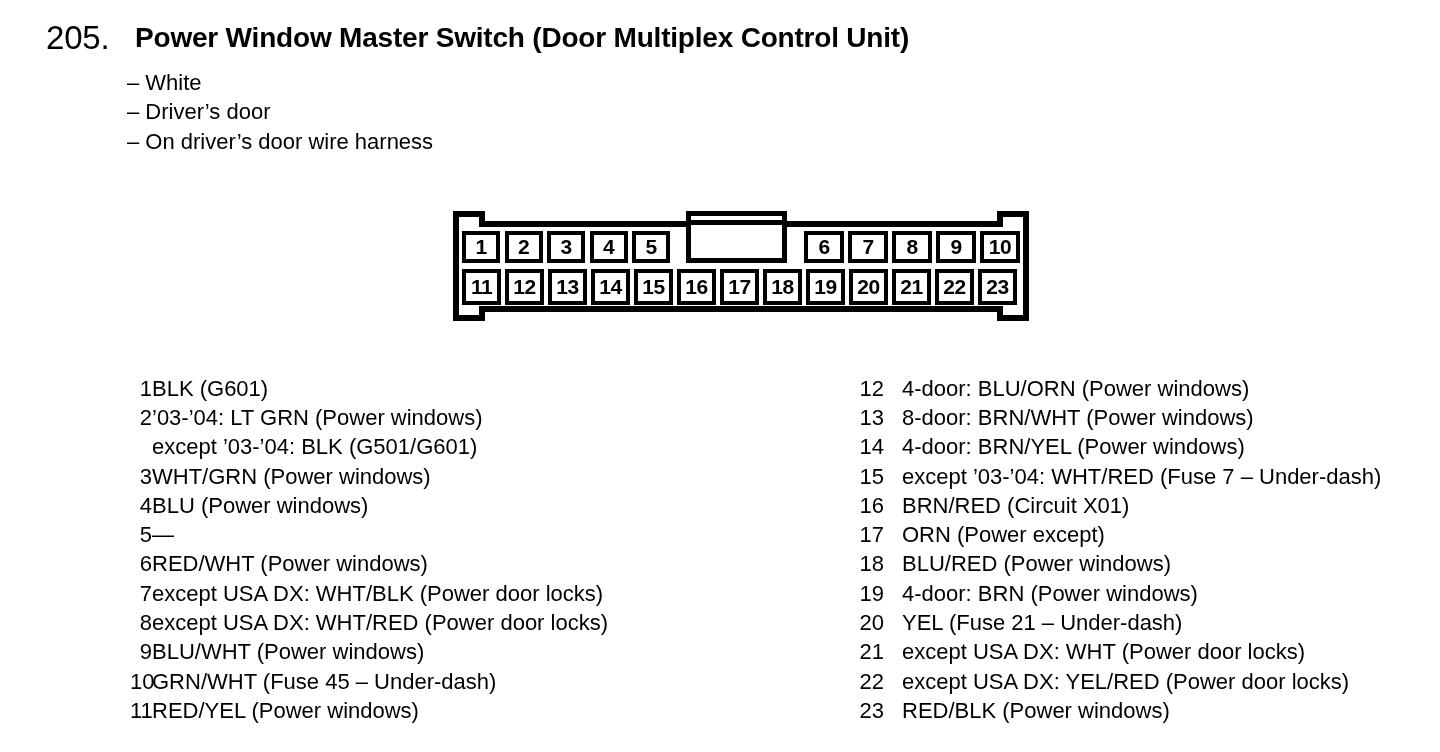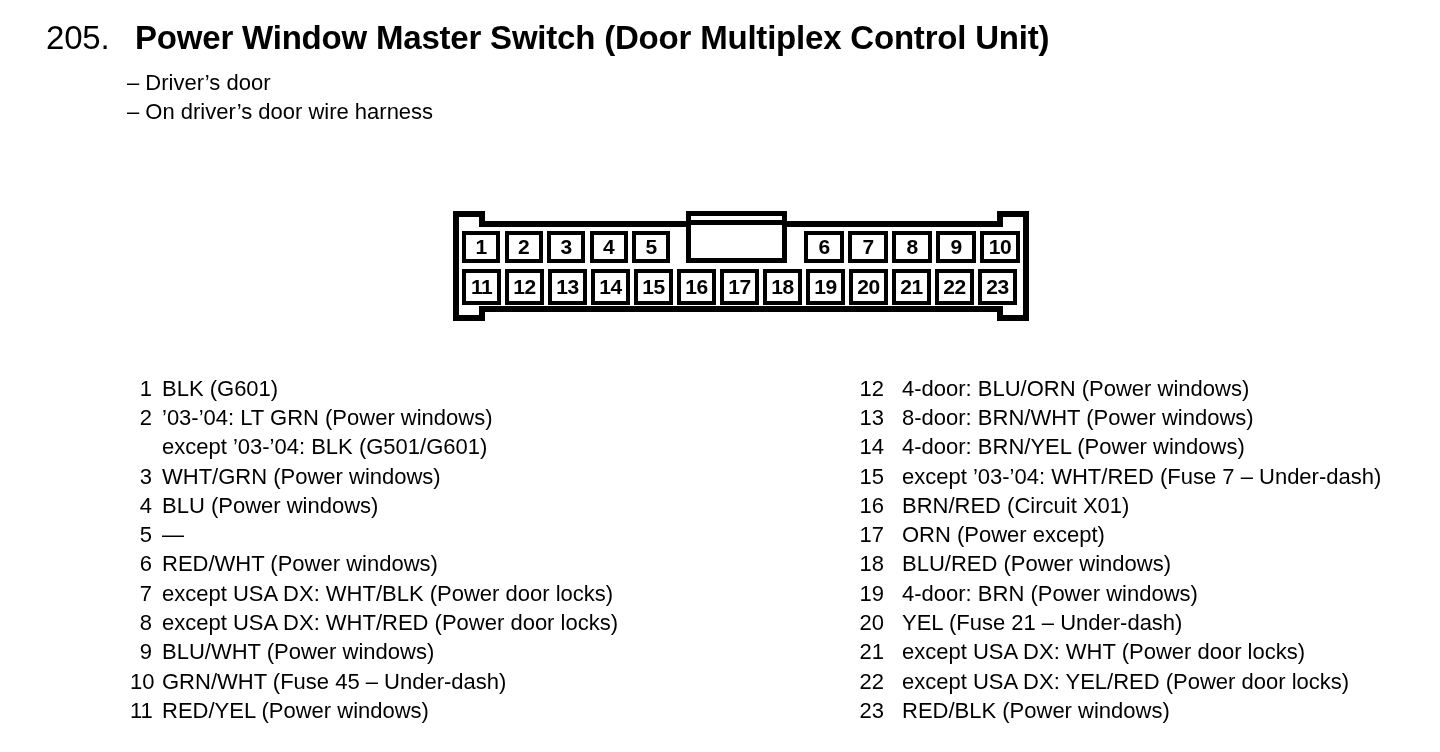--- a/index.html
+++ b/index.html
@@ -5,21 +5,21 @@
   html,body{margin:0;padding:0;}
   body{
     width:1440px;height:752px;position:relative;overflow:hidden;
     background:#ffffff;color:#000000;
     font-family:"Liberation Sans","DejaVu Sans",sans-serif;
     -webkit-font-smoothing:antialiased;
   }
   
   .header{position:absolute;left:46px;top:18px;display:flex;line-height:40px;}
   .page-num{font-weight:normal;font-size:33px;width:89px;letter-spacing:-0.2px;}
-  .page-title{font-weight:bold;font-size:33px;white-space:nowrap;letter-spacing:-0.2px;}
+  .page-title{font-weight:bold;font-size:28px;white-space:nowrap;letter-spacing:-0.2px;}
   
   .notes{position:absolute;left:127px;top:68px;font-size:22px;}
   .notes .note{height:29.5px;display:flex;align-items:center;white-space:nowrap;}
   
   .connector{position:absolute;left:452px;top:206px;width:578px;height:118px;}
   .connector svg{position:absolute;left:0;top:0;}
   .key-tab{position:absolute;left:234px;top:5px;width:101px;height:52px;
     box-sizing:border-box;border:5px solid #000;background:#fff;}
   .key-tab .stripe{margin-top:4px;height:5px;background:#000;}
   .cav-row{position:absolute;display:flex;}
@@ -32,34 +32,35 @@
   .row-top-left .cavity{width:38px;height:32px;}
   .row-top-right .cavity{width:40px;height:32px;}
   .row-bottom .cavity{width:39px;height:36px;}
   
   .pin-list{position:absolute;top:374px;font-size:22px;}
   .pin-list .row{height:29.3px;display:flex;align-items:center;}
   .pin-list .num{display:inline-block;text-align:right;flex:none;}
   .pin-list .desc{white-space:nowrap;}
   .left-list{left:130px;}
   .left-list .num{width:22px;}
-  .left-list .desc{margin-left:10px;}
+  .left-list .desc{}
   .right-list{left:857px;}
   .right-list .num{width:27px;}
   .right-list .desc{margin-left:18px;}
 </style>
 </head>
 <body>
 
 <div class="header">
   <span class="page-num">205.</span>
   <span class="page-title">Power Window Master Switch (Door Multiplex Control Unit)</span>
 </div>
 
 <div class="notes">
+  <div class="note">– White</div>
   <div class="note">– Driver’s door</div>
   <div class="note">– On driver’s door wire harness</div>
 </div>
 
 <div class="connector">
   <svg width="578" height="118" viewBox="0 0 578 118" aria-hidden="true">
     <path d="M4 8 H30 V18 H548 V8 H574 V112 H548 V103 H30 V112 H4 Z" fill="#ffffff" stroke="#000000" stroke-width="6" stroke-linejoin="miter"></path>
   </svg>
   <div class="key-tab">
     <div class="stripe"></div>

